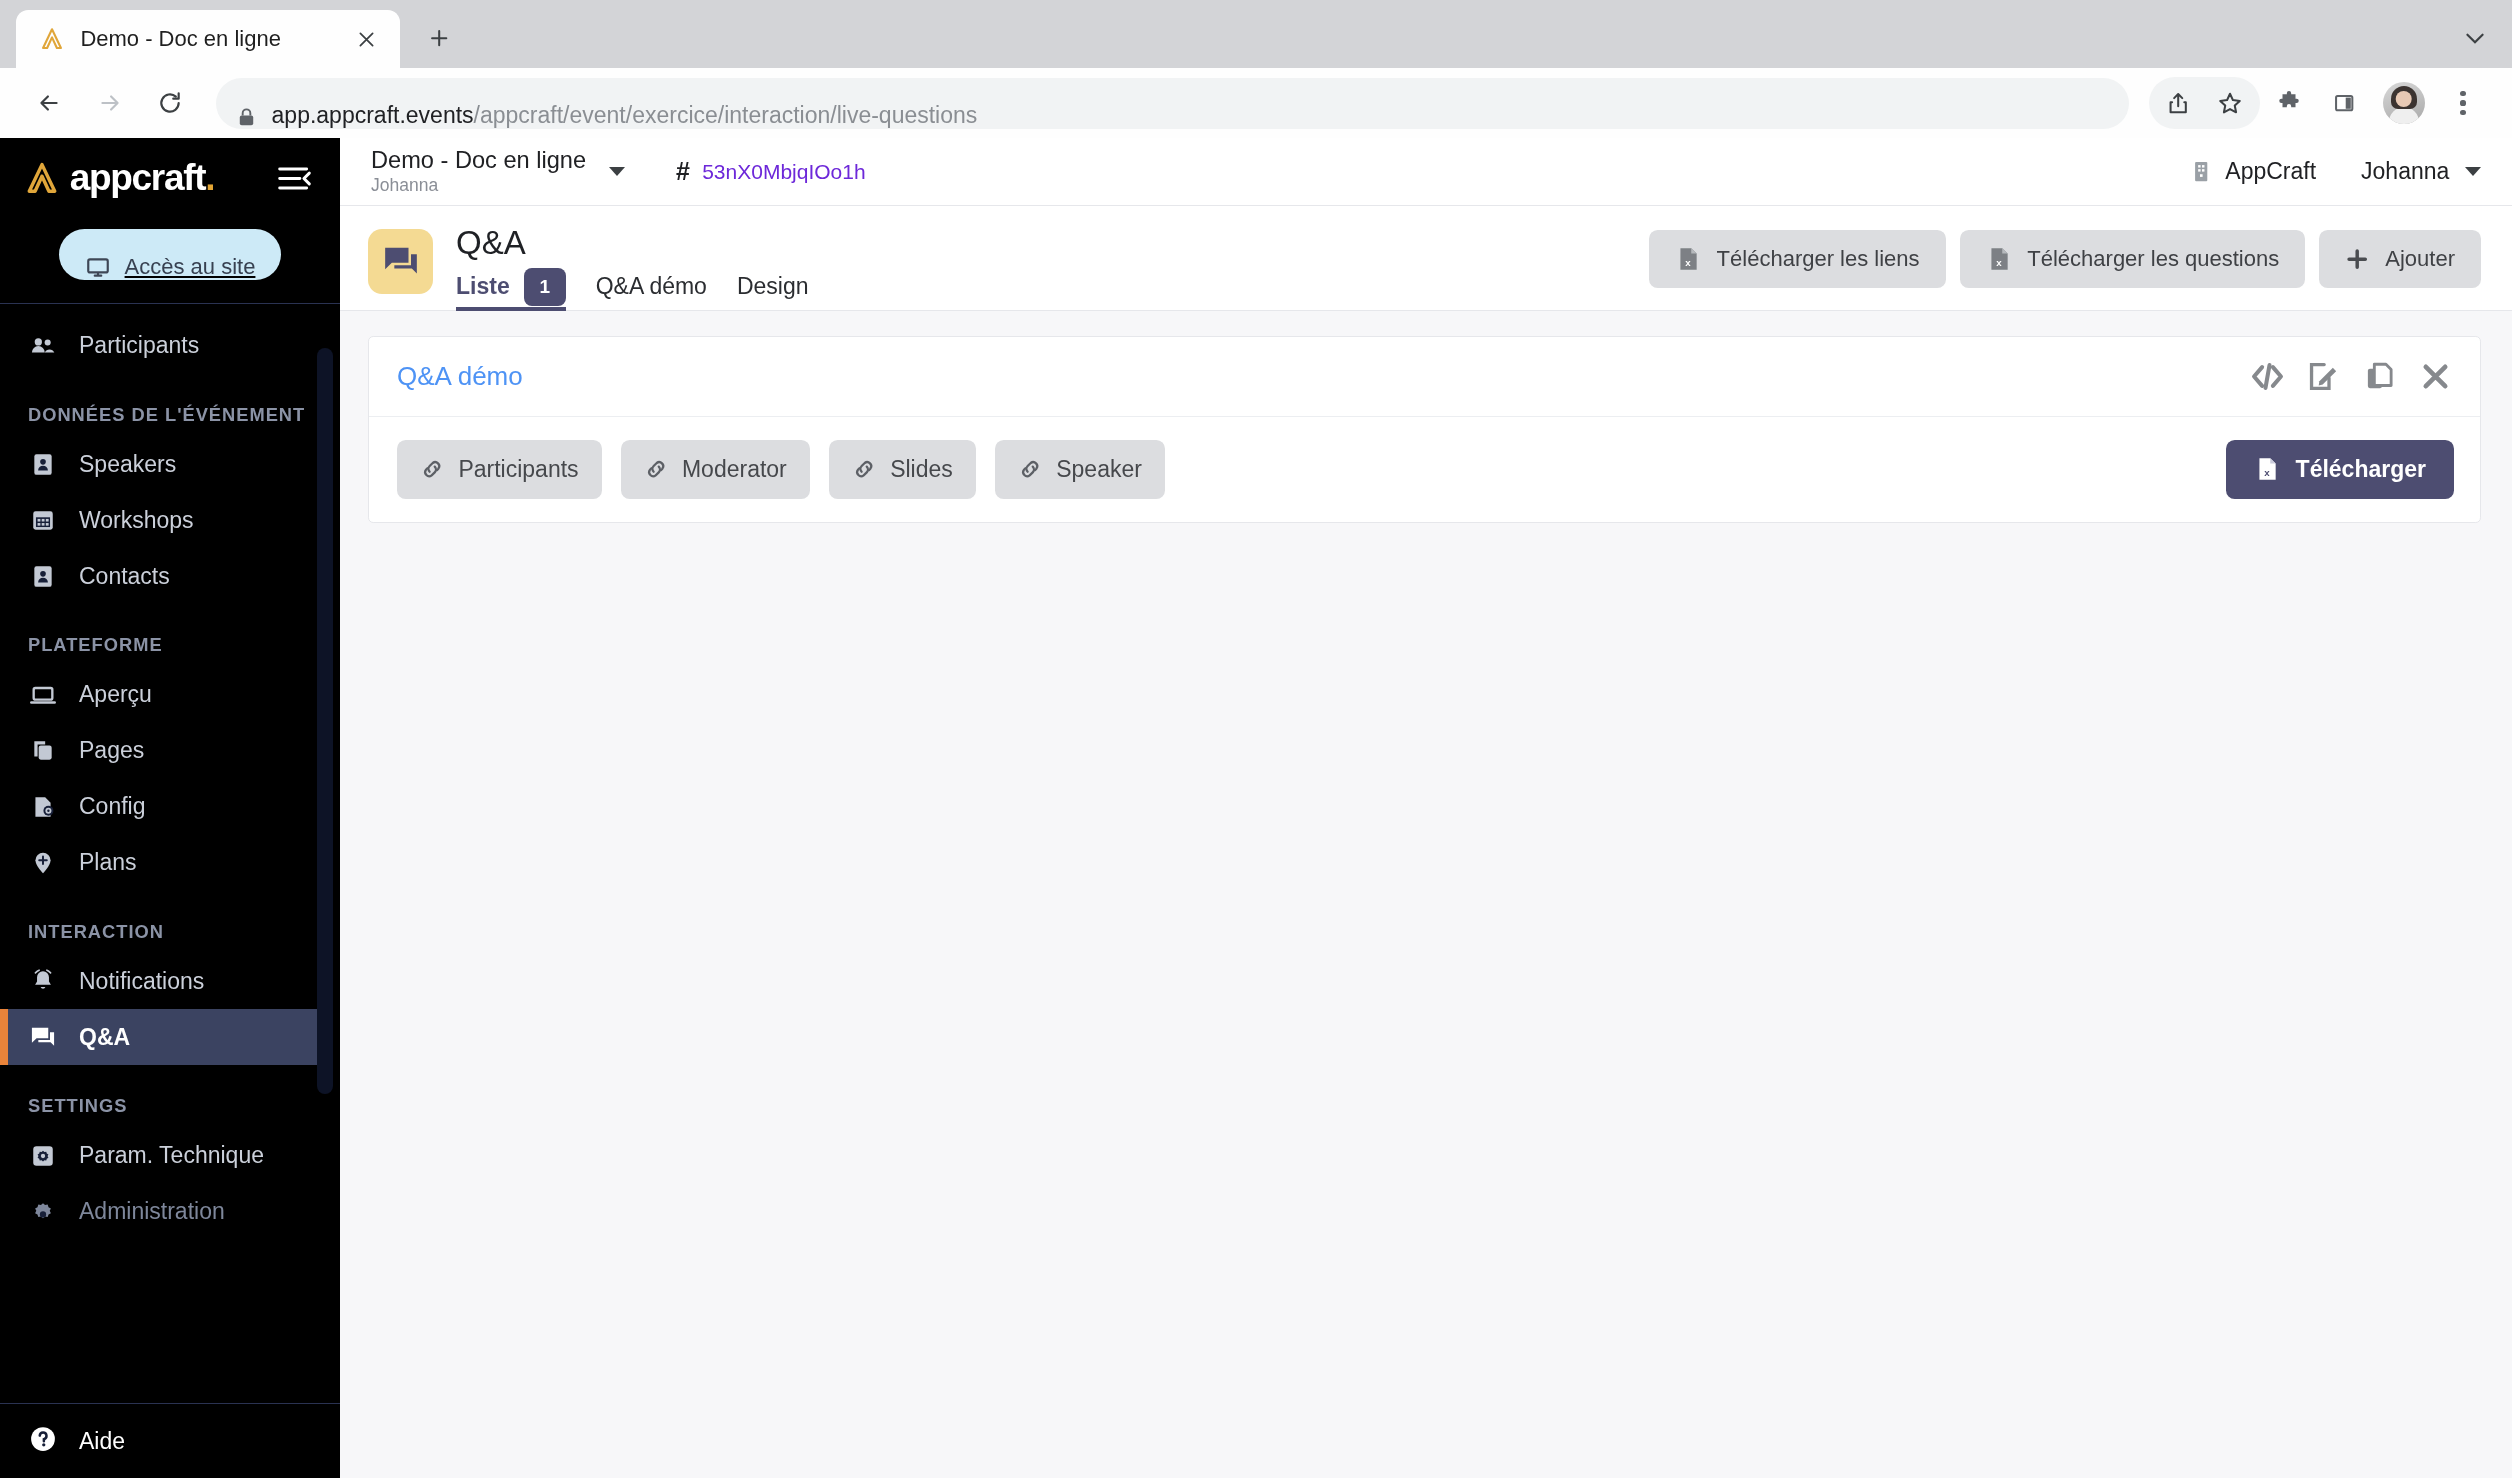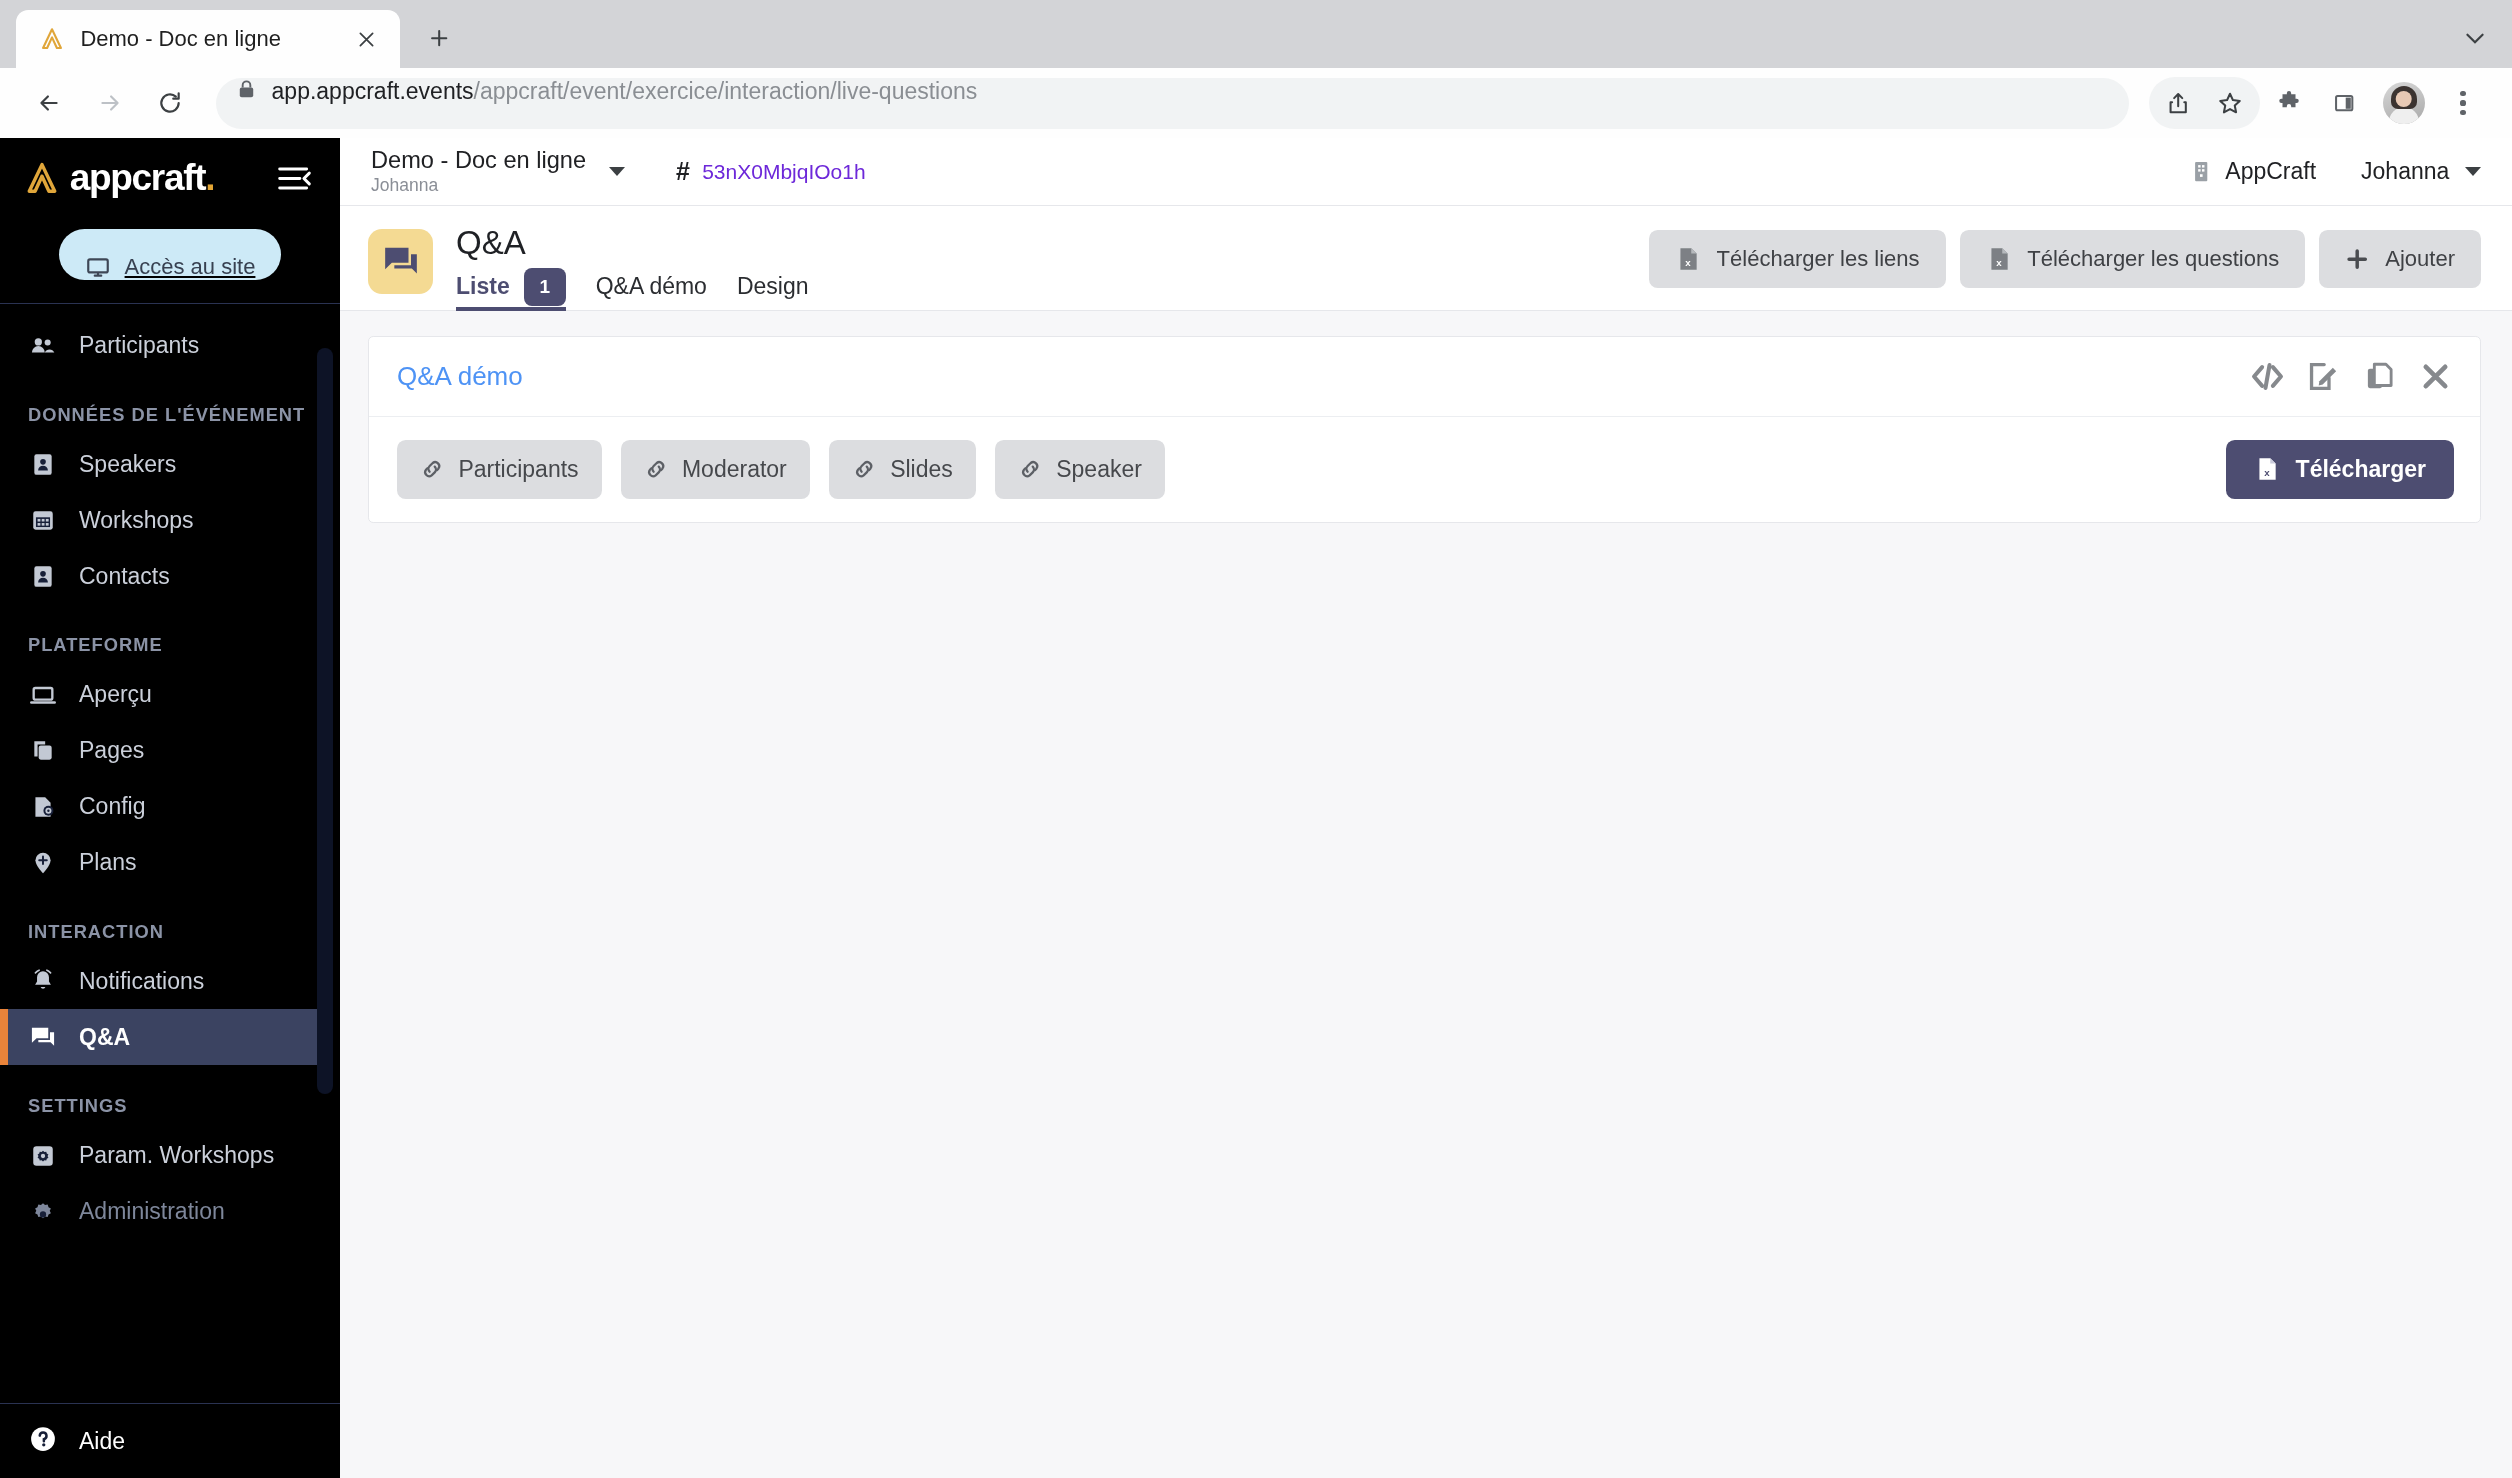--- a/index.html
+++ b/index.html
@@ -40,21 +40,21 @@
   .toolbar {
     height: 70px; background: #fefefe; display: flex; align-items: center;
     padding: 0 23px; gap: 8.7px; flex: 0 0 70px;
   }
   .tb-btn {
     width: 52px; height: 52px; display: flex; align-items: center; justify-content: center;
     border-radius: 50%; flex: 0 0 auto;
   }
   .omnibox {
     flex: 1; height: 51px; background: #f1f3f4; border-radius: 26px;
-    display: flex; align-items: flex-start; padding: 0 19px; margin: 0 10.5px; gap: 14px;
+    display: flex; align-items: flex-end; padding: 0 19px; margin: 0 10.5px; gap: 14px;
     min-width: 0;
   }
   .omnibox-url { font-size: 23px; color: #202124; white-space: nowrap; overflow: hidden; }
   .omnibox-url .dim { color: #8a8e93; }
   .tb-right { display: flex; align-items: center; gap: 3.5px; }
   .tb-pill { display: flex; align-items: center; background: #f1f3f4; border-radius: 26px; padding: 0 3.5px; }
   .avatar-btn {
     width: 42px; height: 42px; border-radius: 50%; margin: 0 8.7px;
     background: linear-gradient(160deg,#d8d8d8,#a8a8a8);
     display: flex; align-items: flex-end; justify-content: center; overflow: hidden;
@@ -474,21 +474,21 @@
           <div class="sb-section">SETTINGS</div>
 
           <div class="sb-item">
             <span class="ic">
               <svg viewBox="0 0 24 24" width="26" height="26">
                   <rect x="3" y="3" width="18" height="18" rx="3" fill="#c3c9d4"></rect>
                   <path d="M12 7.2 l1.3 1.1 1.7-.3 .5 1.7 1.5 .9 -.8 1.5 .8 1.5 -1.5 .9 -.5 1.7 -1.7-.3 -1.3 1.1 -1.3-1.1 -1.7 .3 -.5-1.7 -1.5-.9 .8-1.5 -.8-1.5 1.5-.9 .5-1.7 1.7 .3 z" fill="#171f38"></path>
                   <circle cx="12" cy="12" r="2" fill="#c3c9d4"></circle>
                 </svg>
             </span>
-            <span>Param. Workshops</span>
+            <span>Param. Technique</span>
           </div>
 
           <div class="sb-item muted">
             <span class="ic">
               <svg viewBox="0 0 24 24" width="26" height="26">
                   <path d="M12 1.8 l1.9 1.6 2.4-.5 .8 2.4 2.2 1.2 -1.1 2.2 1.1 2.2 -2.2 1.2 -.8 2.4 -2.4-.5 -1.9 1.6 -1.9-1.6 -2.4 .5 -.8-2.4 -2.2-1.2 1.1-2.2 -1.1-2.2 2.2-1.2 .8-2.4 2.4 .5 z" fill="#7e879b" transform="translate(0,2.2)"></path>
                   <circle cx="12" cy="14.2" r="2.9" fill="#171f38"></circle>
                 </svg>
             </span>
             <span>Administration</span>

